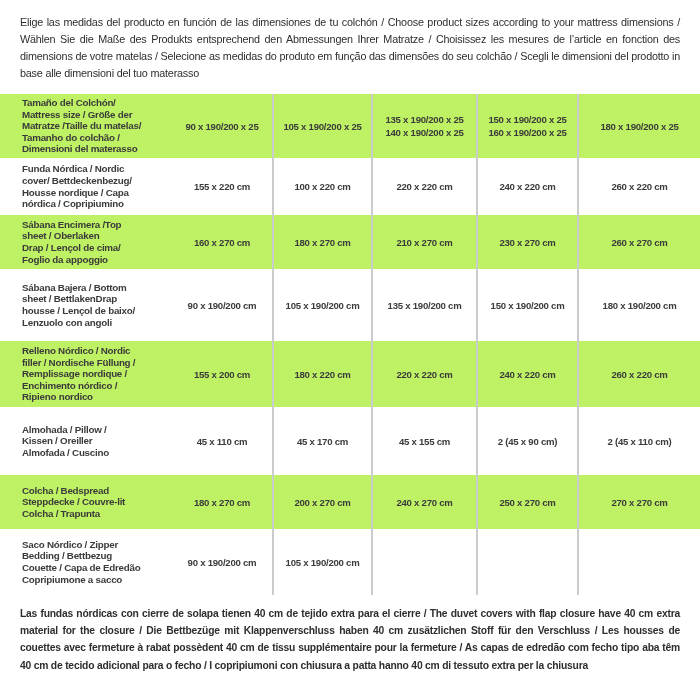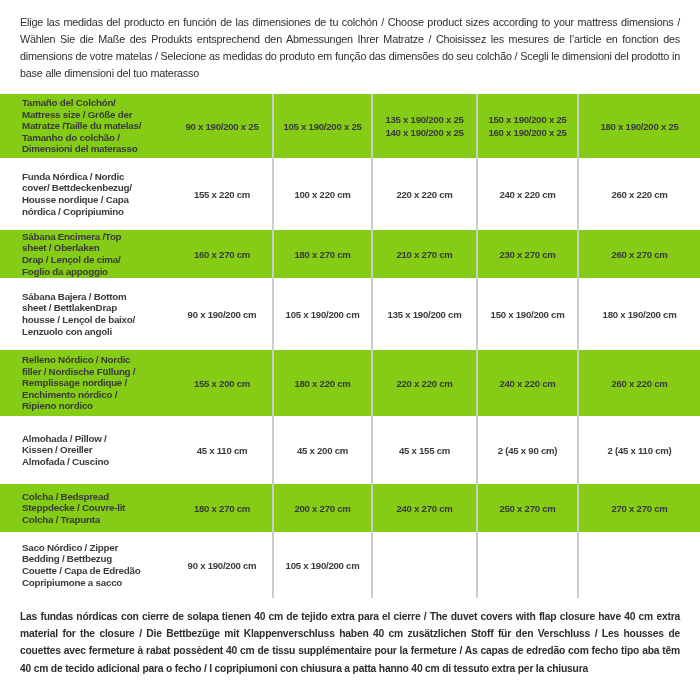--- a/index.html
+++ b/index.html
@@ -29,21 +29,21 @@
     border-collapse: collapse;
     table-layout: fixed;
   }
   col.c-label { width: 172px; }
   col.c1 { width: 101px; }
   col.c2 { width: 99px; }
   col.c3 { width: 105px; }
   col.c4 { width: 101px; }
   col.c5 { width: 122px; }
 
-  tr.shaded th, tr.shaded td { background: #84cc16; }
+  tr.shaded th, tr.shaded td { background: #bef264; }
 
   th.label {
     text-align: left;
     vertical-align: middle;
     padding: 0 4px 0 22px;
     font-size: 9.8px;
     font-weight: bold;
     line-height: 11.6px;
     letter-spacing: -0.25px;
     color: #3b3b3b;
@@ -56,22 +56,22 @@
     font-weight: bold;
     letter-spacing: -0.25px;
     line-height: 13px;
     color: #3b3b3b;
     white-space: pre-line;
     padding: 0 2px;
   }
   td.val + td.val { border-left: 2px solid #c9cdce; }
 
   tr.h64 { height: 64px; }
-  tr.h70 { height: 72px; }
-  tr.h62 { height: 48px; }
+  tr.h70 { height: 57px; }
+  tr.h62 { height: 54px; }
   tr.h72 { height: 72px; margin-top: 8px; }
   tr.h66 { height: 66px; padding-left: 11px; }
   tr.h68 { height: 68px; border-radius: 10px; }
 
   .note {
     margin: 10px 20px 0 20px;
     font-size: 10.3px;
     font-weight: bold;
     line-height: 17.2px;
     letter-spacing: -0.2px;
@@ -153,21 +153,21 @@
         <td class="val">180 x 220 cm</td>
         <td class="val">220 x 220 cm</td>
         <td class="val">240 x 220 cm</td>
         <td class="val">260 x 220 cm</td>
       </tr>
       <tr class="h68">
         <th class="label">Almohada  / Pillow /
 Kissen / Oreiller
 Almofada / Cuscino</th>
         <td class="val">45 x 110 cm</td>
-        <td class="val">45 x 200 cm</td>
+        <td class="val">45 x 170 cm</td>
         <td class="val">45 x 155 cm</td>
         <td class="val">2 (45 x 90 cm)</td>
         <td class="val">2 (45 x 110 cm)</td>
       </tr>
       <tr class="shaded h62">
         <th class="label">Colcha / Bedspread
 Steppdecke / Couvre-lit
 Colcha / Trapunta</th>
         <td class="val">180 x 270 cm</td>
         <td class="val">200 x 270 cm</td>

